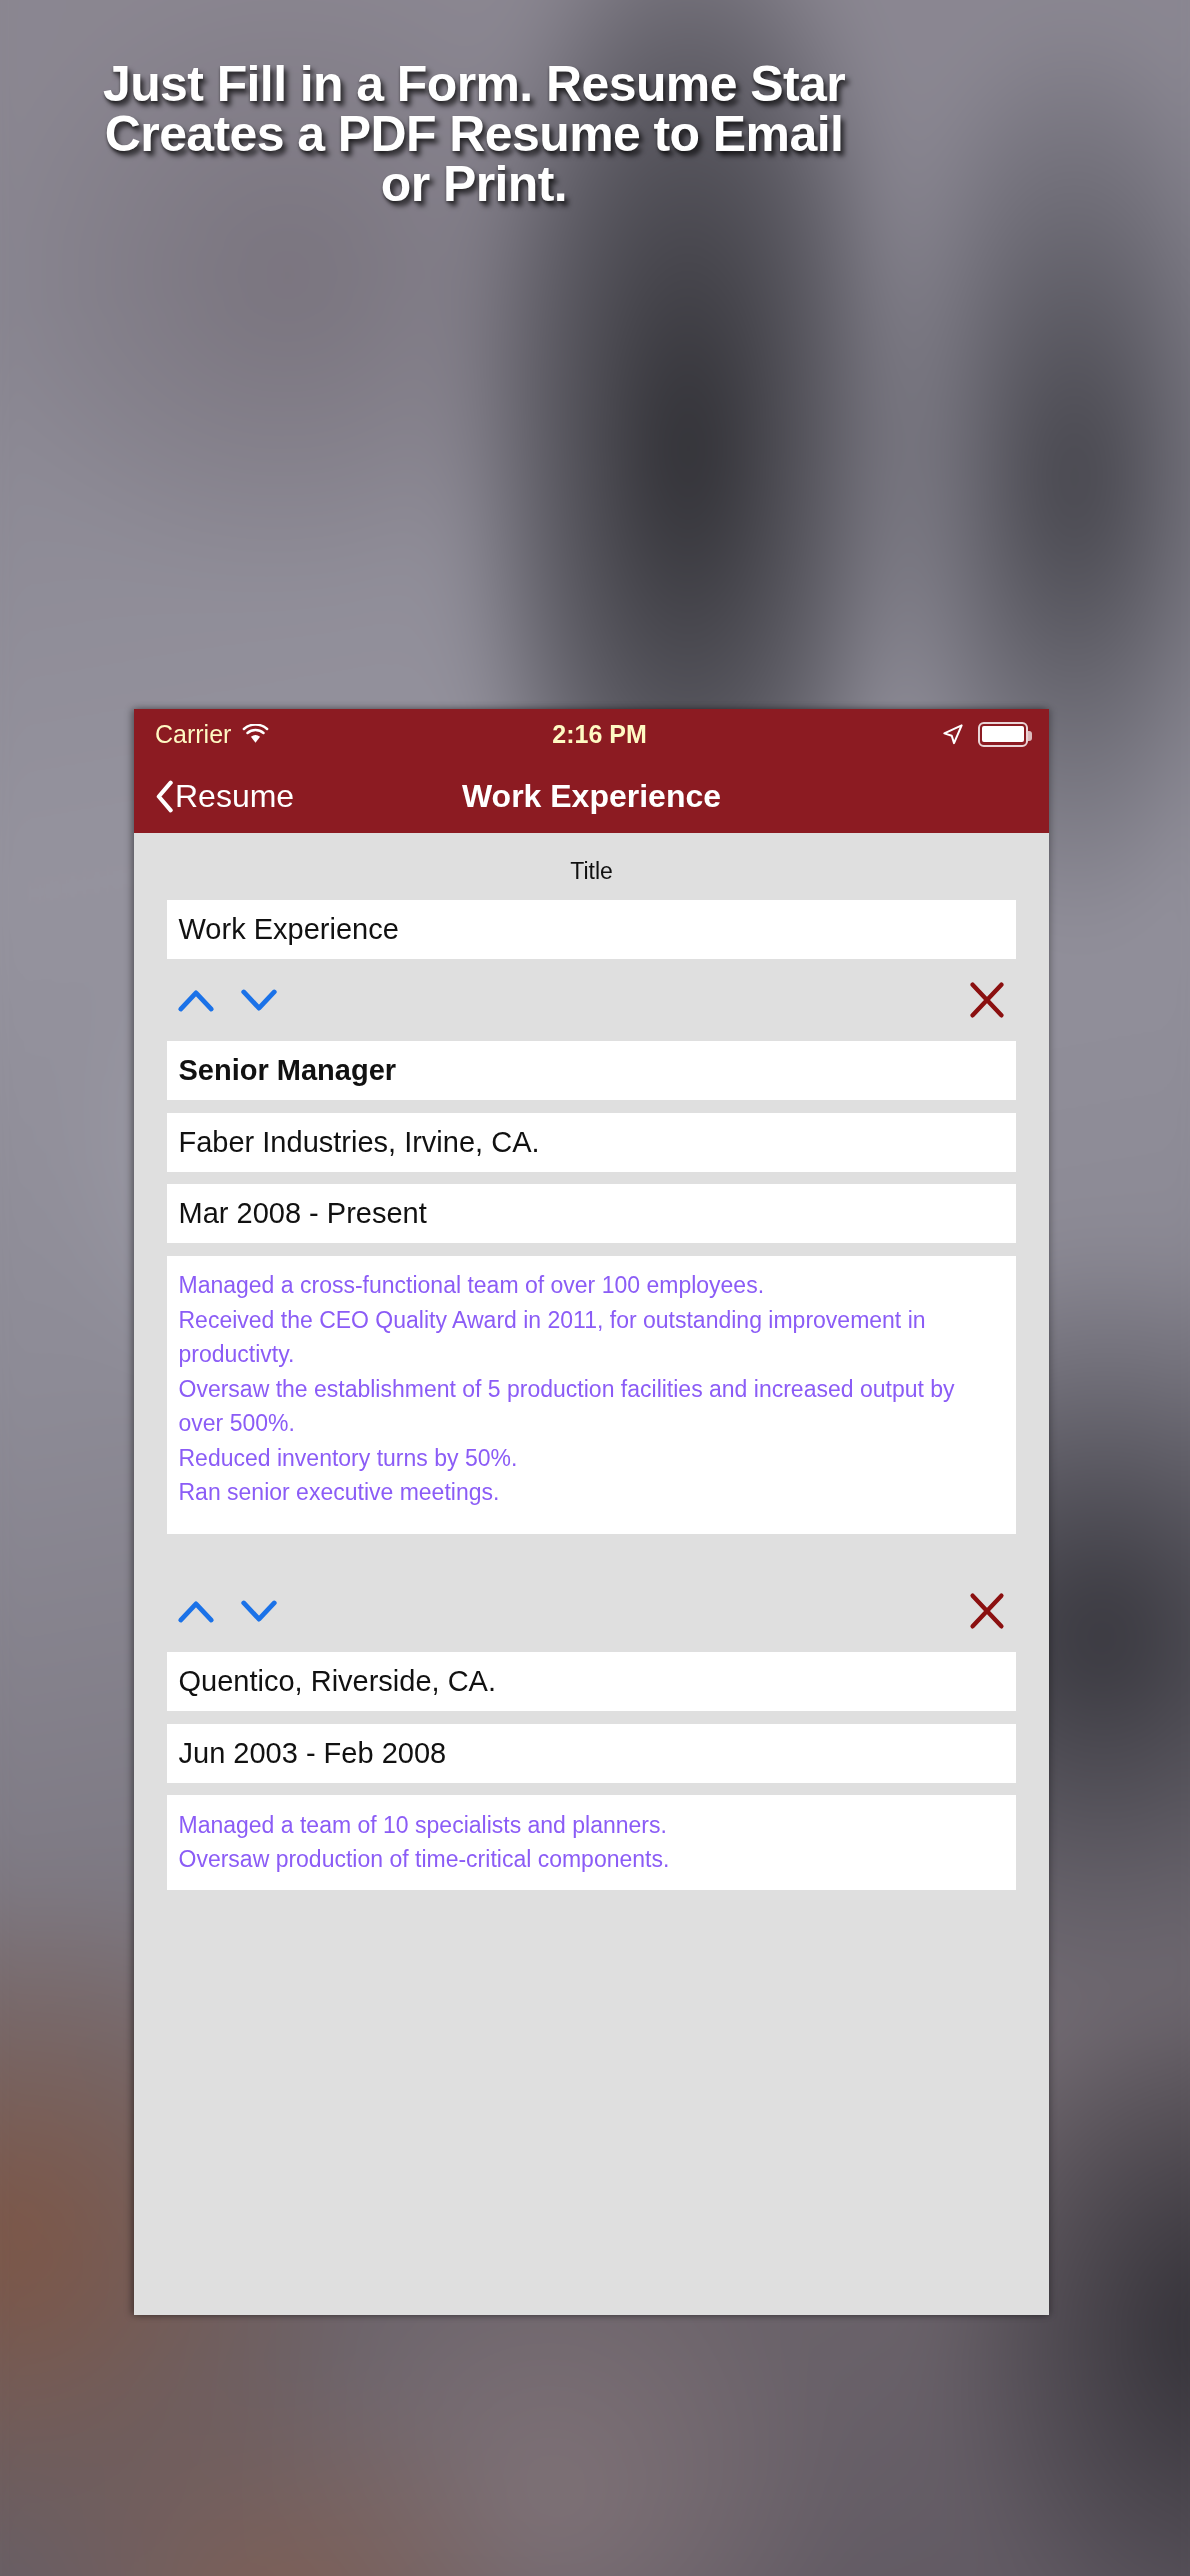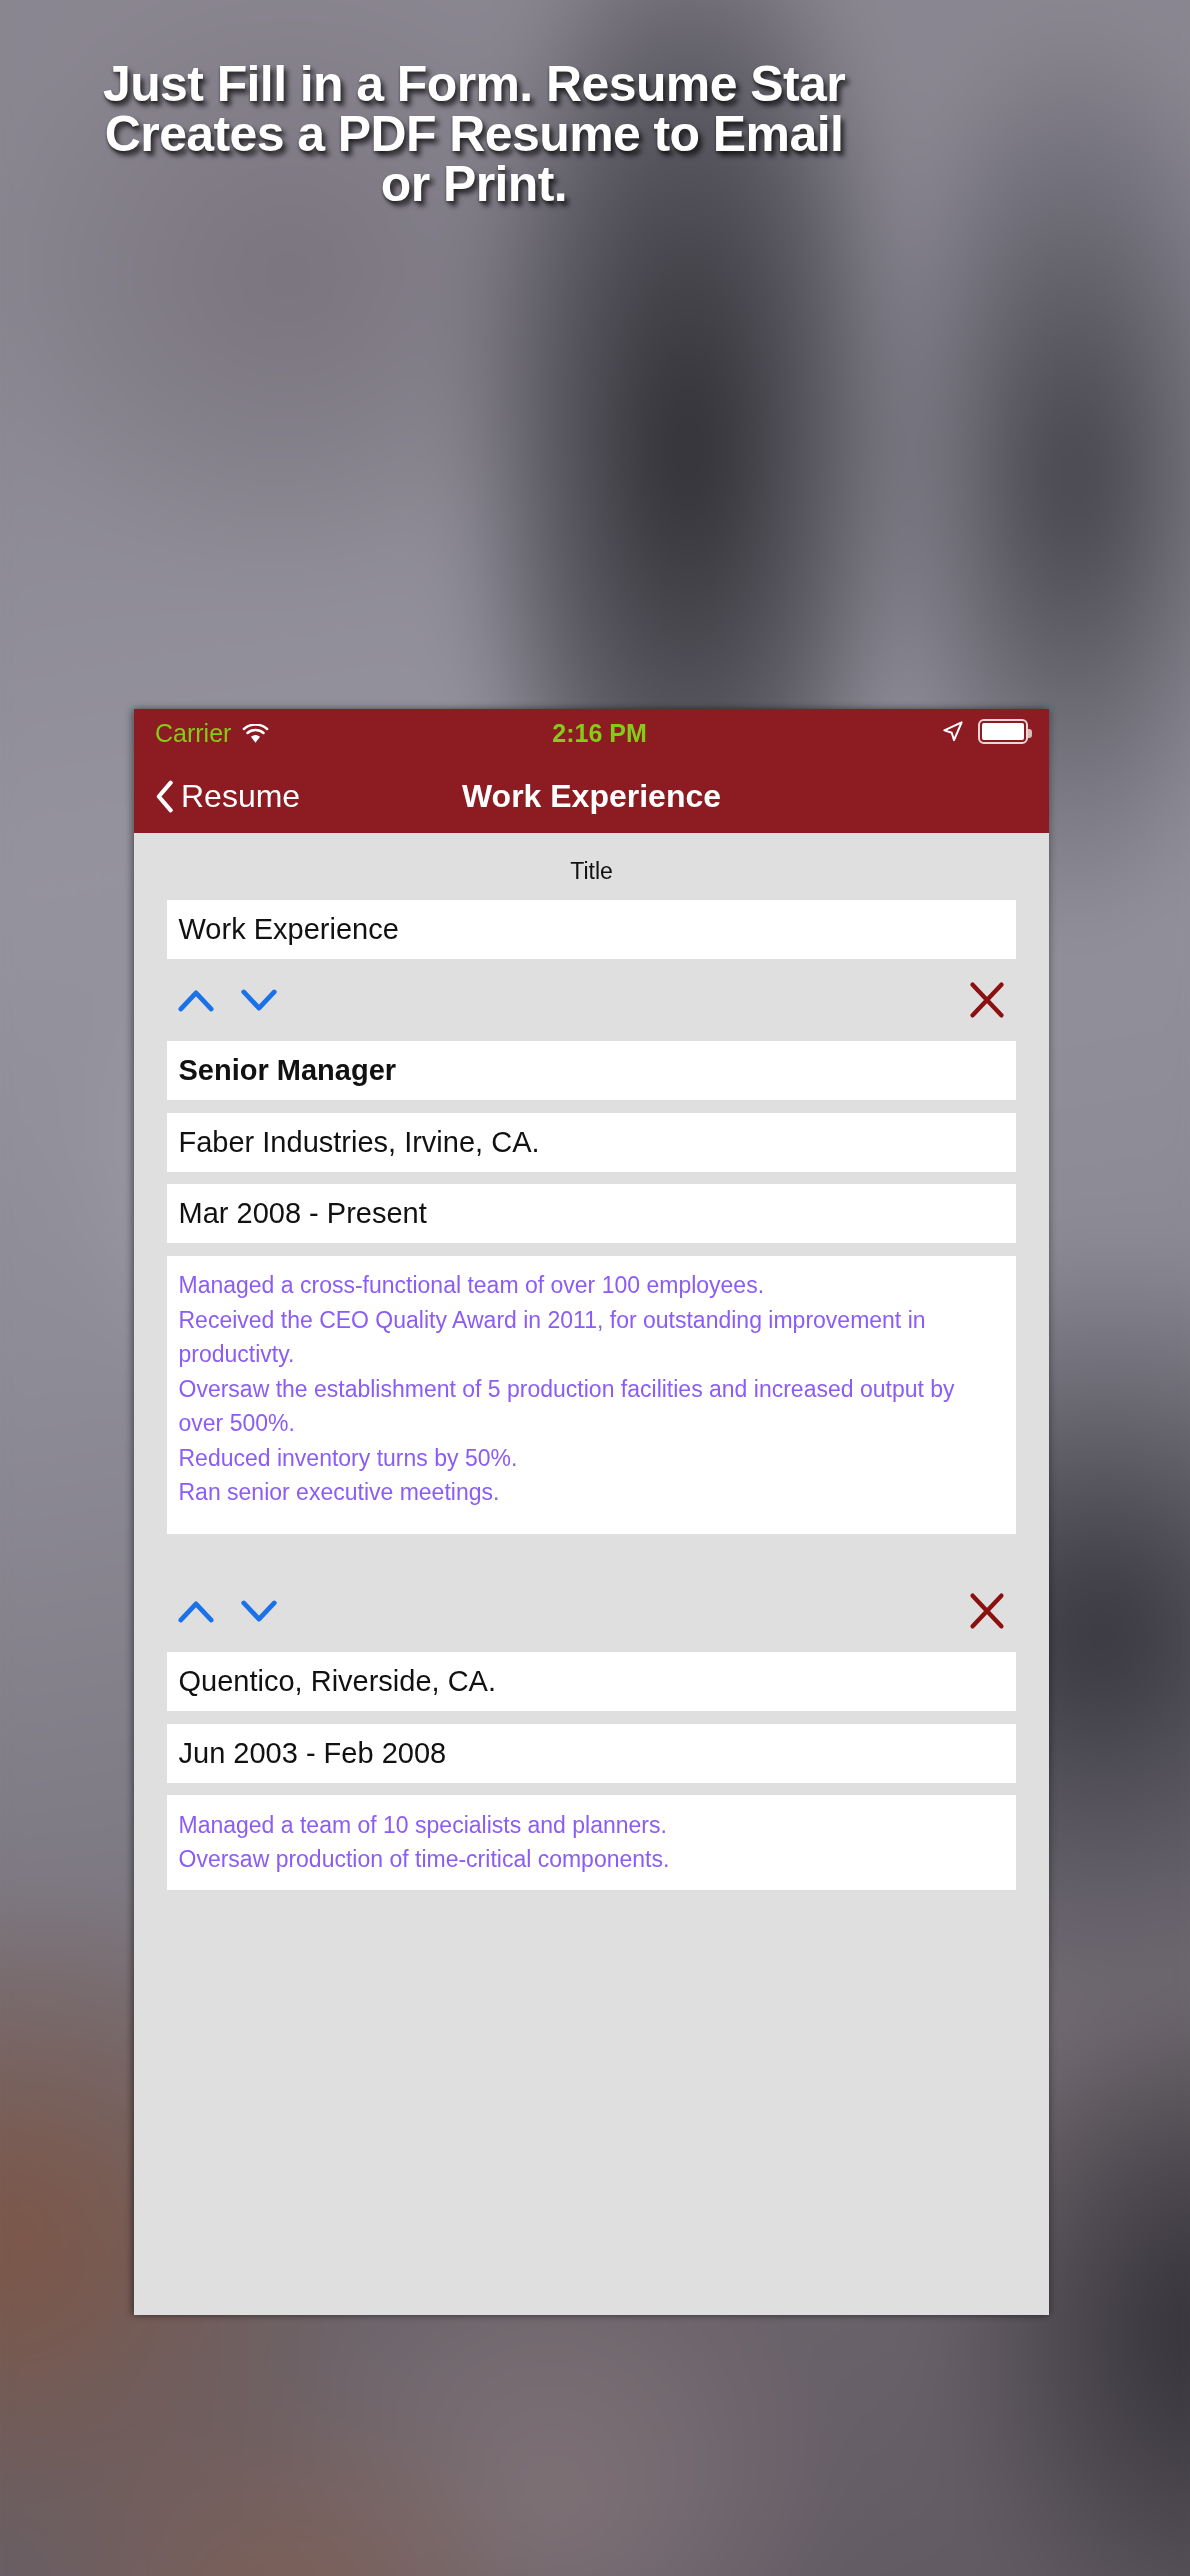--- a/index.html
+++ b/index.html
@@ -57,23 +57,23 @@
     width:915px; height:1606px;
     overflow:hidden;
     background:#dfdfdf;
     box-shadow:-2.9px 0 6.7px rgba(0,0,0,.35), 2.9px 0 6.7px rgba(0,0,0,.25);
   }
 
   
   .statusbar{
     height:50px;
     background:#8c1b22;
-    display:flex; align-items:flex-start;
-    padding:10px 21px;
-    color:#84cc16;
+    display:flex; align-items:center;
+    padding:16px 21px;
+    color:#fef9c3;
     font-size:25px;
     position:relative;
   }
   .sb-left{ display:flex; align-items:center; gap:10.5px; }
   .sb-center{
     position:absolute; left:16px; right:0;
     text-align:center;
     font-weight:700;
     font-size:25px;
     pointer-events:none;
@@ -97,21 +97,21 @@
 
   
   .navbar{
     height:74px;
     background:#8c1b22;
     display:flex; align-items:center;
     position:relative;
     padding:0 21px;
   }
   .nav-back{
-    display:flex; align-items:center; gap:7px;
+    display:flex; align-items:center; gap:1px;
     color:#fff; font-size:32px;
     z-index:2;
   }
   .chev-back{ width:19px; height:33px; display:block; }
   .nav-title{
     position:absolute; left:0; right:0;
     text-align:center;
     color:#fff;
     font-size:32px;
     font-weight:700;

